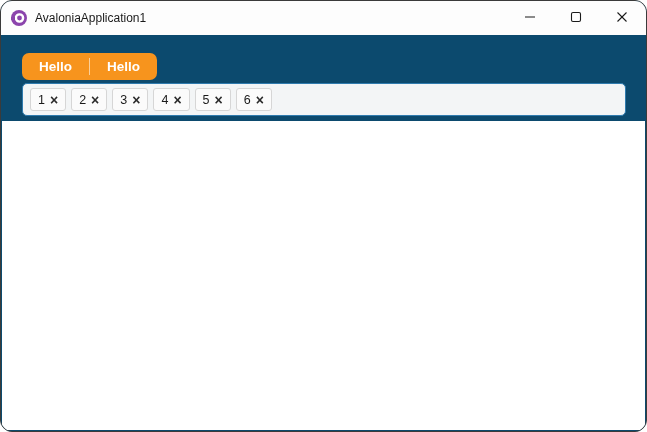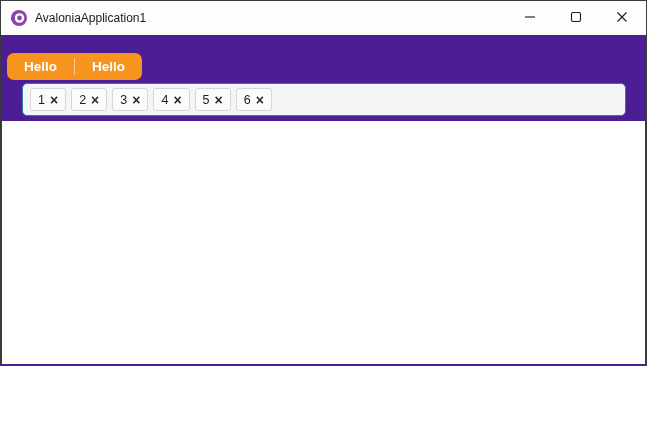--- a/index.html
+++ b/index.html
@@ -3,25 +3,25 @@
 <meta charset="utf-8">
 <style>
   html, body { margin: 0; padding: 0; }
   body {
     width: 647px; height: 432px;
     font-family: "Liberation Sans", sans-serif;
     background: #ffffff;
   }
   .window {
     position: relative;
-    width: 647px; height: 366px;
+    width: 647px; height: 432px;
     box-sizing: border-box;
-    background: #4c1d95;
+    background: #0c4a6e;
     border: 1px solid #3B3B3B;
-    border-radius: 0;
+    border-radius: 12px;
     overflow: hidden;
   }
   
   .titlebar {
     position: relative;
     height: 34px;
     display: flex;
     align-items: center;
     padding-left: 10px;
     background: #fdfdfd;
@@ -46,21 +46,21 @@
   .win-btn {
     width: 46px; height: 32px;
     border: none; background: transparent;
     display: flex; align-items: center; justify-content: center;
     padding: 0; cursor: pointer;
   }
   .win-btn svg { display: block; }
   
   .segmented {
     position: absolute;
-    left: 6px; top: 52px;
+    left: 21px; top: 52px;
     height: 27px;
     background: #F7941D;
     border-radius: 7px;
     display: flex;
     align-items: stretch;
   }
   .seg-btn {
     border: none; background: transparent;
     color: #ffffff;
     font-family: inherit;

